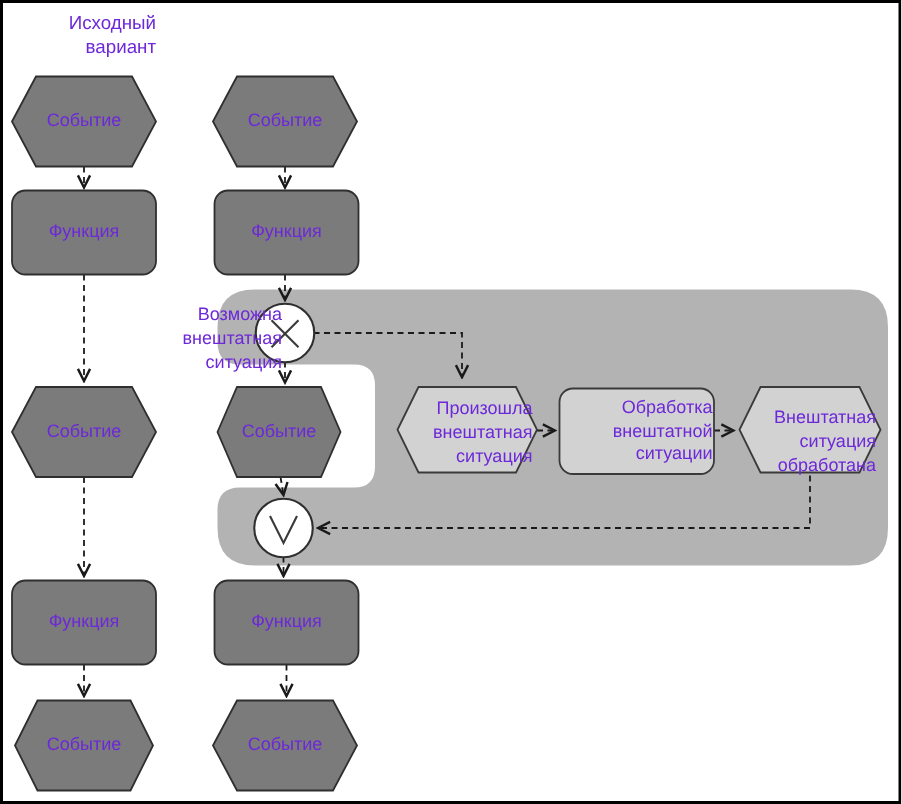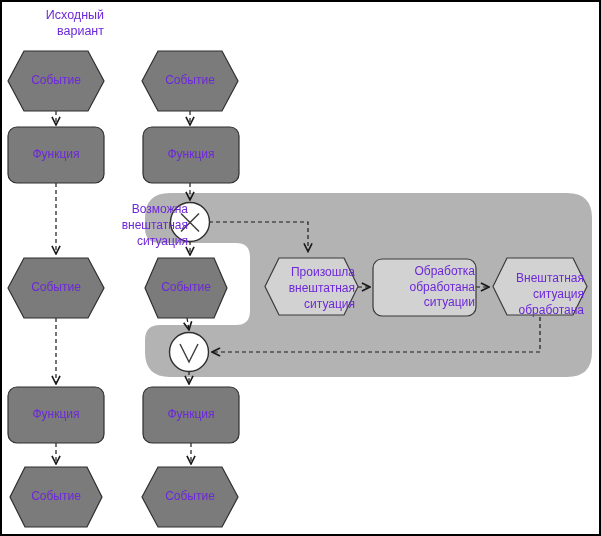--- a/index.html
+++ b/index.html
@@ -89,17 +89,17 @@
   <div class="lbl" style="left:8px;top:387px;width:96px;height:56px;">Функция</div>
   <div class="lbl" style="left:8px;top:467px;width:96px;height:60px;">Событие</div>
 
   <div class="lbl" style="left:142px;top:51px;width:96px;height:60px;">Событие</div>
   <div class="lbl" style="left:143px;top:127px;width:96px;height:56px;">Функция</div>
   <div class="lbl" style="left:145px;top:258px;width:82px;height:60px;">Событие</div>
   <div class="lbl" style="left:143px;top:387px;width:96px;height:56px;">Функция</div>
   <div class="lbl" style="left:142px;top:467px;width:96px;height:60px;">Событие</div>
 
   <div class="lbl" style="left:269px;top:259px;width:86px;height:60px;">Произошла внештатная ситуация</div>
-  <div class="lbl" style="left:374px;top:259px;width:101px;height:57px;">Обработка обработана ситуации</div>
+  <div class="lbl" style="left:374px;top:259px;width:101px;height:57px;">Обработка внештатной ситуации</div>
   <div class="lbl" style="left:496px;top:258px;width:88px;height:74px;">Внештатная ситуация обработана</div>
 
   <div class="frame"></div>
 </div>
 
 </body></html>

